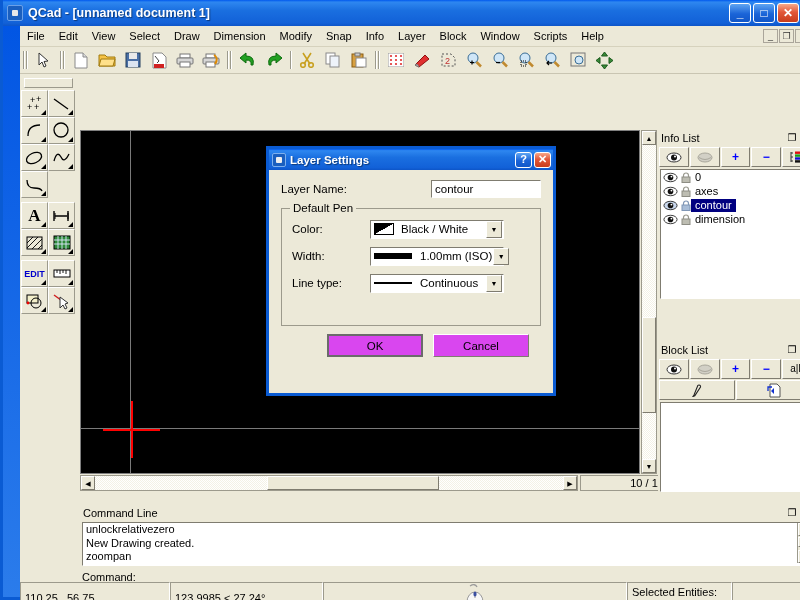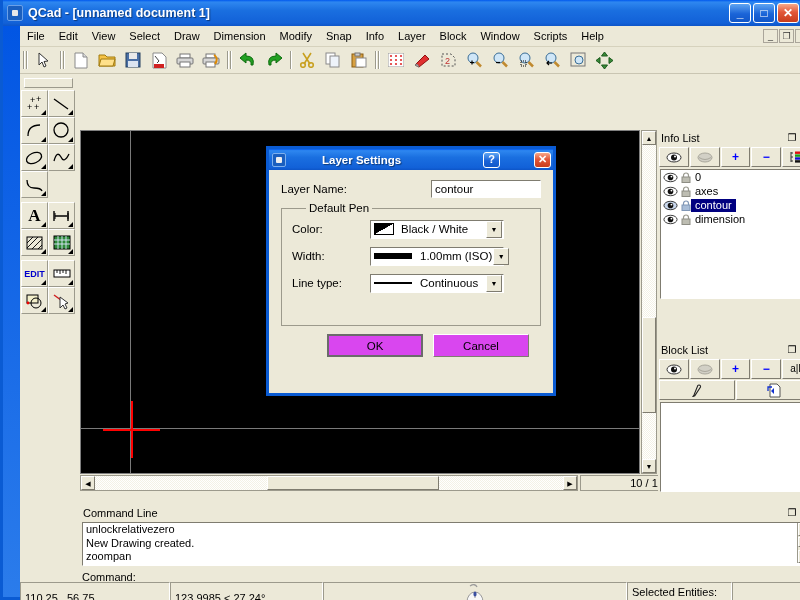--- a/index.html
+++ b/index.html
@@ -246,21 +246,20 @@
   
   .dlg{
     position:absolute;left:266px;top:146px;width:290px;height:250px;
     background:#ece9d8;
     border:3px solid #0a5bd3;box-sizing:border-box;
     box-shadow:2px 2px 6px rgba(0,0,0,.4);
   }
   .dlg-title{
     height:21px;display:flex;align-items:center;
     background:linear-gradient(to bottom,#0058ee 0%,#2e87f0 8%,#1a6fe0 40%,#1261d8 88%,#0d55c8 100%);
-    gap:32px;
   }
   .dlg-title .dicon{
     width:14px;height:14px;margin-left:3px;margin-right:4px;
     background:#1a5fbf;border:1px solid #7db0ee;border-radius:2px;position:relative;
     box-sizing:border-box;flex:0 0 auto;
   }
   .dlg-title .dicon:after{
     content:"";position:absolute;left:3px;top:3px;width:6px;height:6px;background:#eee;border-radius:1px;
   }
   .dlg-title .dtext{
@@ -284,21 +283,21 @@
     box-sizing:border-box;font-size:11.5px;color:#000;
     padding:1px 3px;line-height:15px;font-family:"Liberation Sans", sans-serif;
     outline:none;
   }
   .group{
     border:1px solid #9c9a8c;border-radius:0;
     margin-top:2px;padding:10px 10px 12px 10px;position:relative;height:118px;
     box-sizing:border-box;
   }
   .group>.gtitle{
-    position:absolute;left:24px;top:-7px;background:#ece9d8;padding:0 3px;
+    position:absolute;left:8px;top:-7px;background:#ece9d8;padding:0 3px;
     font-size:11.5px;color:#000;
   }
   .grow{display:flex;align-items:center;height:20px;margin-bottom:7px;}
   .grow .gl{width:78px;font-size:11.5px;color:#000;}
   .combo{
     width:134px;height:19px;background:#fff;display:flex;align-items:center;
     border-top:1px solid #7f7c70;border-left:1px solid #7f7c70;
     border-bottom:1px solid #fff;border-right:1px solid #fff;
     box-sizing:border-box;
   }

